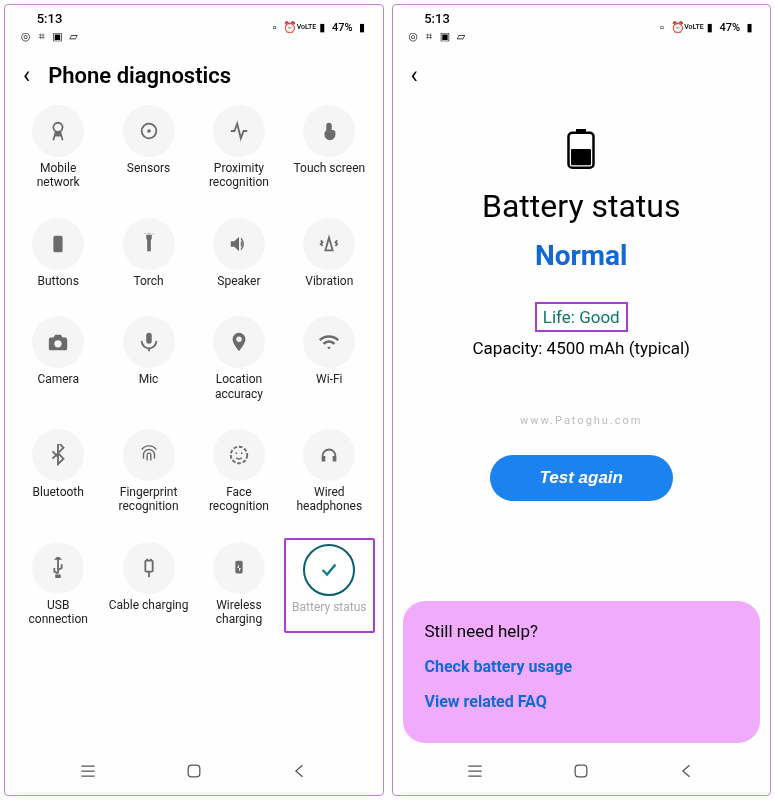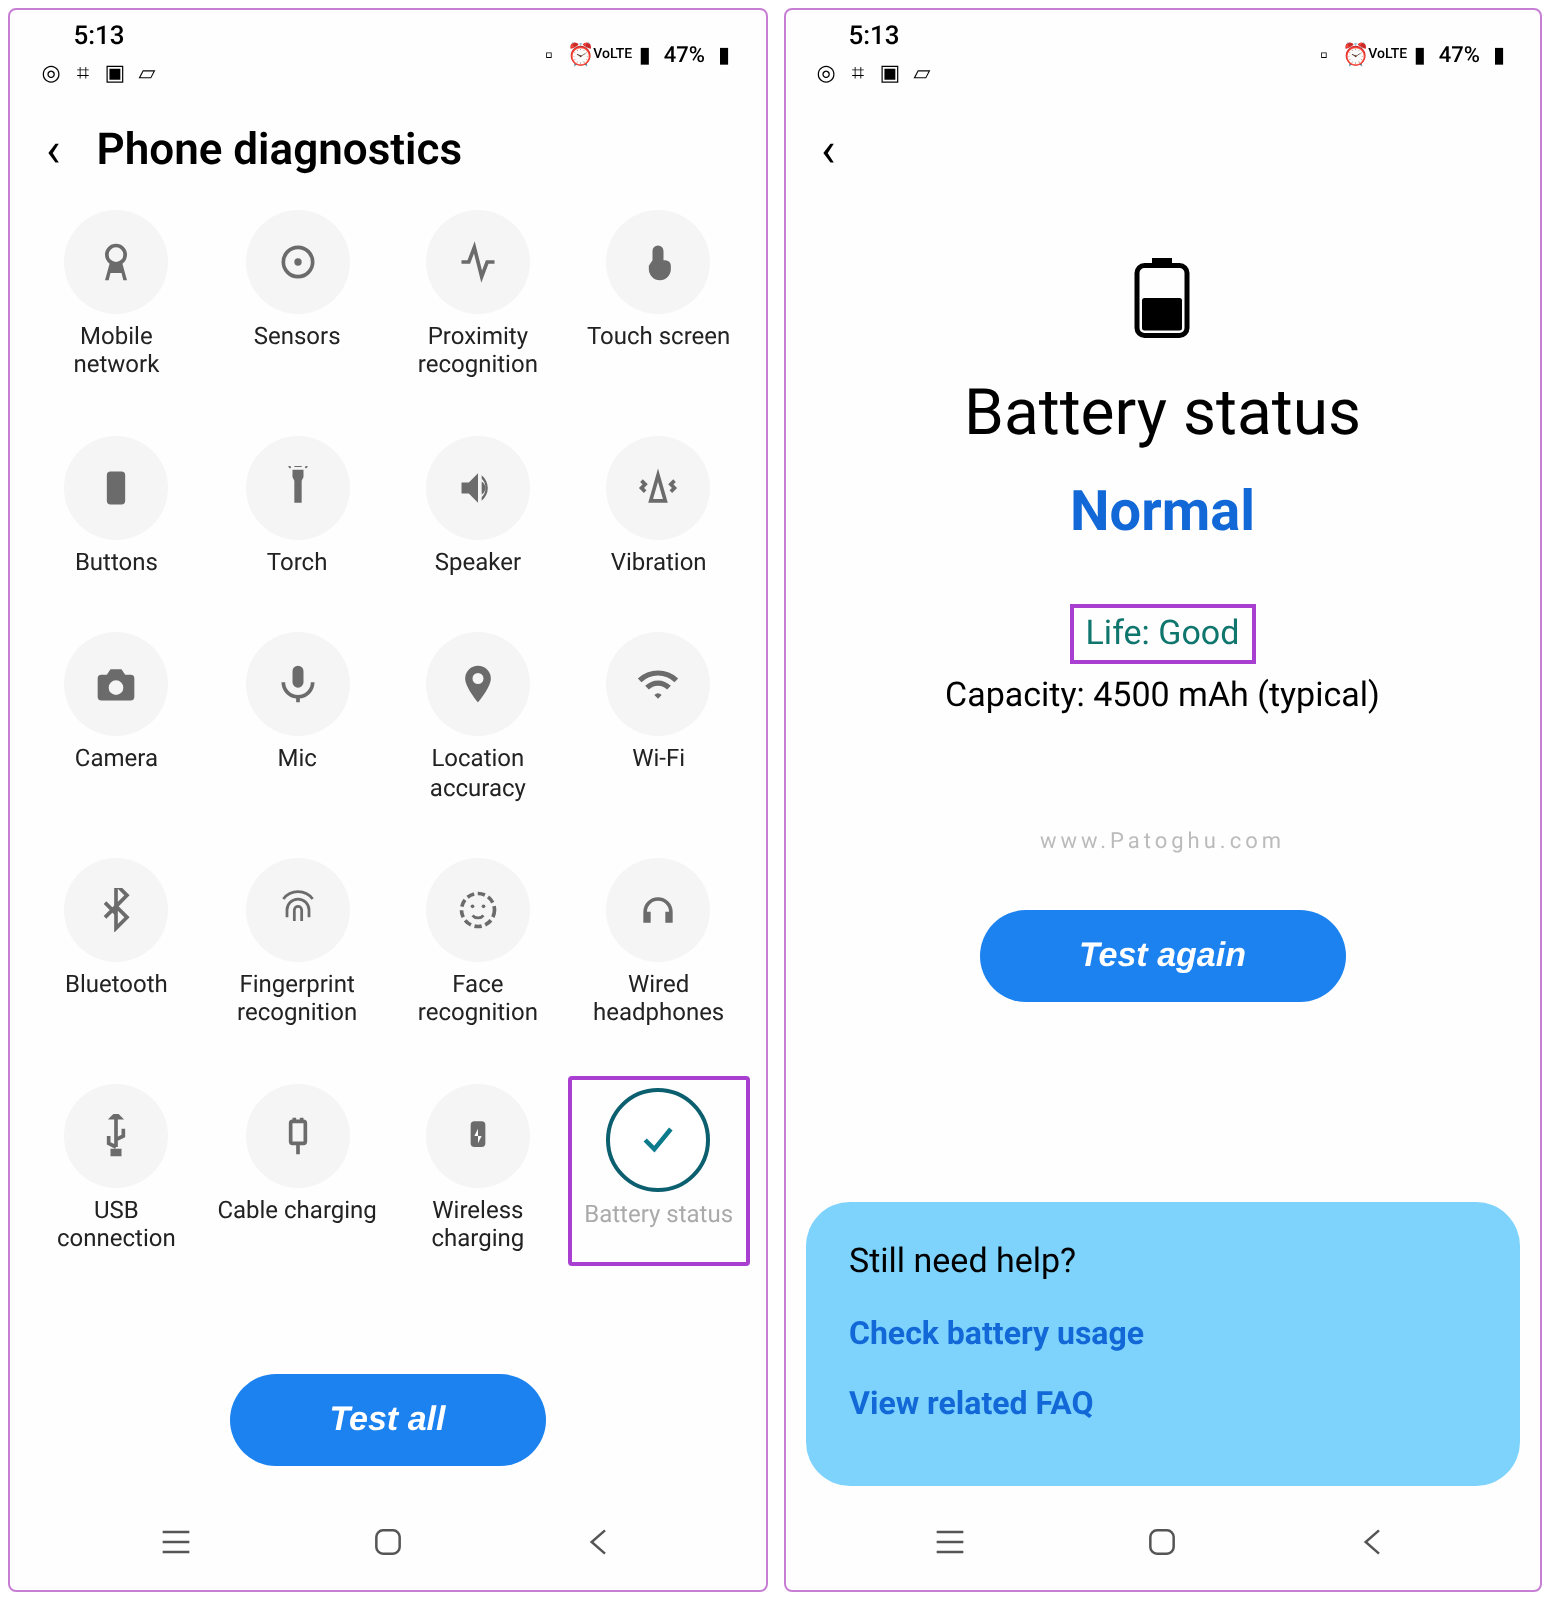--- a/index.html
+++ b/index.html
@@ -129,21 +129,21 @@
   .batt-life {
     font-size: 17px;
     color: #0f766e;
     padding: 3px 6px;
     border: 2px solid #a83fd0;
     margin-bottom: 6px;
   }
   .batt-cap { font-size: 17px; color: #000; margin-bottom: 56px; }
   .watermark { font-size: 11px; color: #bbb; letter-spacing: 2px; margin-bottom: 18px; }
   .help-card {
-    background: #7dd3fc;
+    background: #f0abfc;
     border-radius: 22px;
     padding: 20px 22px 16px 22px;
     margin: 8px 10px 4px 10px;
     align-self: stretch;
   }
   .help-title { font-size: 17px; color: #000; margin-bottom: 16px; }
   .help-link { font-size: 16px; font-weight: 700; color: #1268d6; margin-bottom: 16px; cursor: pointer; }
 </style>
 </head>
 <body>
@@ -337,21 +337,20 @@
       <div class="tile done highlight-box">
         <div class="tile-icon checked">
           <svg viewBox="0 0 24 24">
             <path d="M5 12l5 5 9-11"></path>
           </svg>
         </div>
         <div class="tile-label">Battery status</div>
       </div>
     </div>
 
-  <button class="primary-btn">Test all</button>
 
   <div class="nav-bar">
     <span class="nav-btn">
         <svg viewBox="0 0 24 24">
           <path d="M4 6h16M4 12h16M4 18h16"></path>
         </svg>
       </span>
     <span class="nav-btn">
         <svg viewBox="0 0 24 24">
           <rect x="5" y="5" width="14" height="14" rx="4"></rect>

